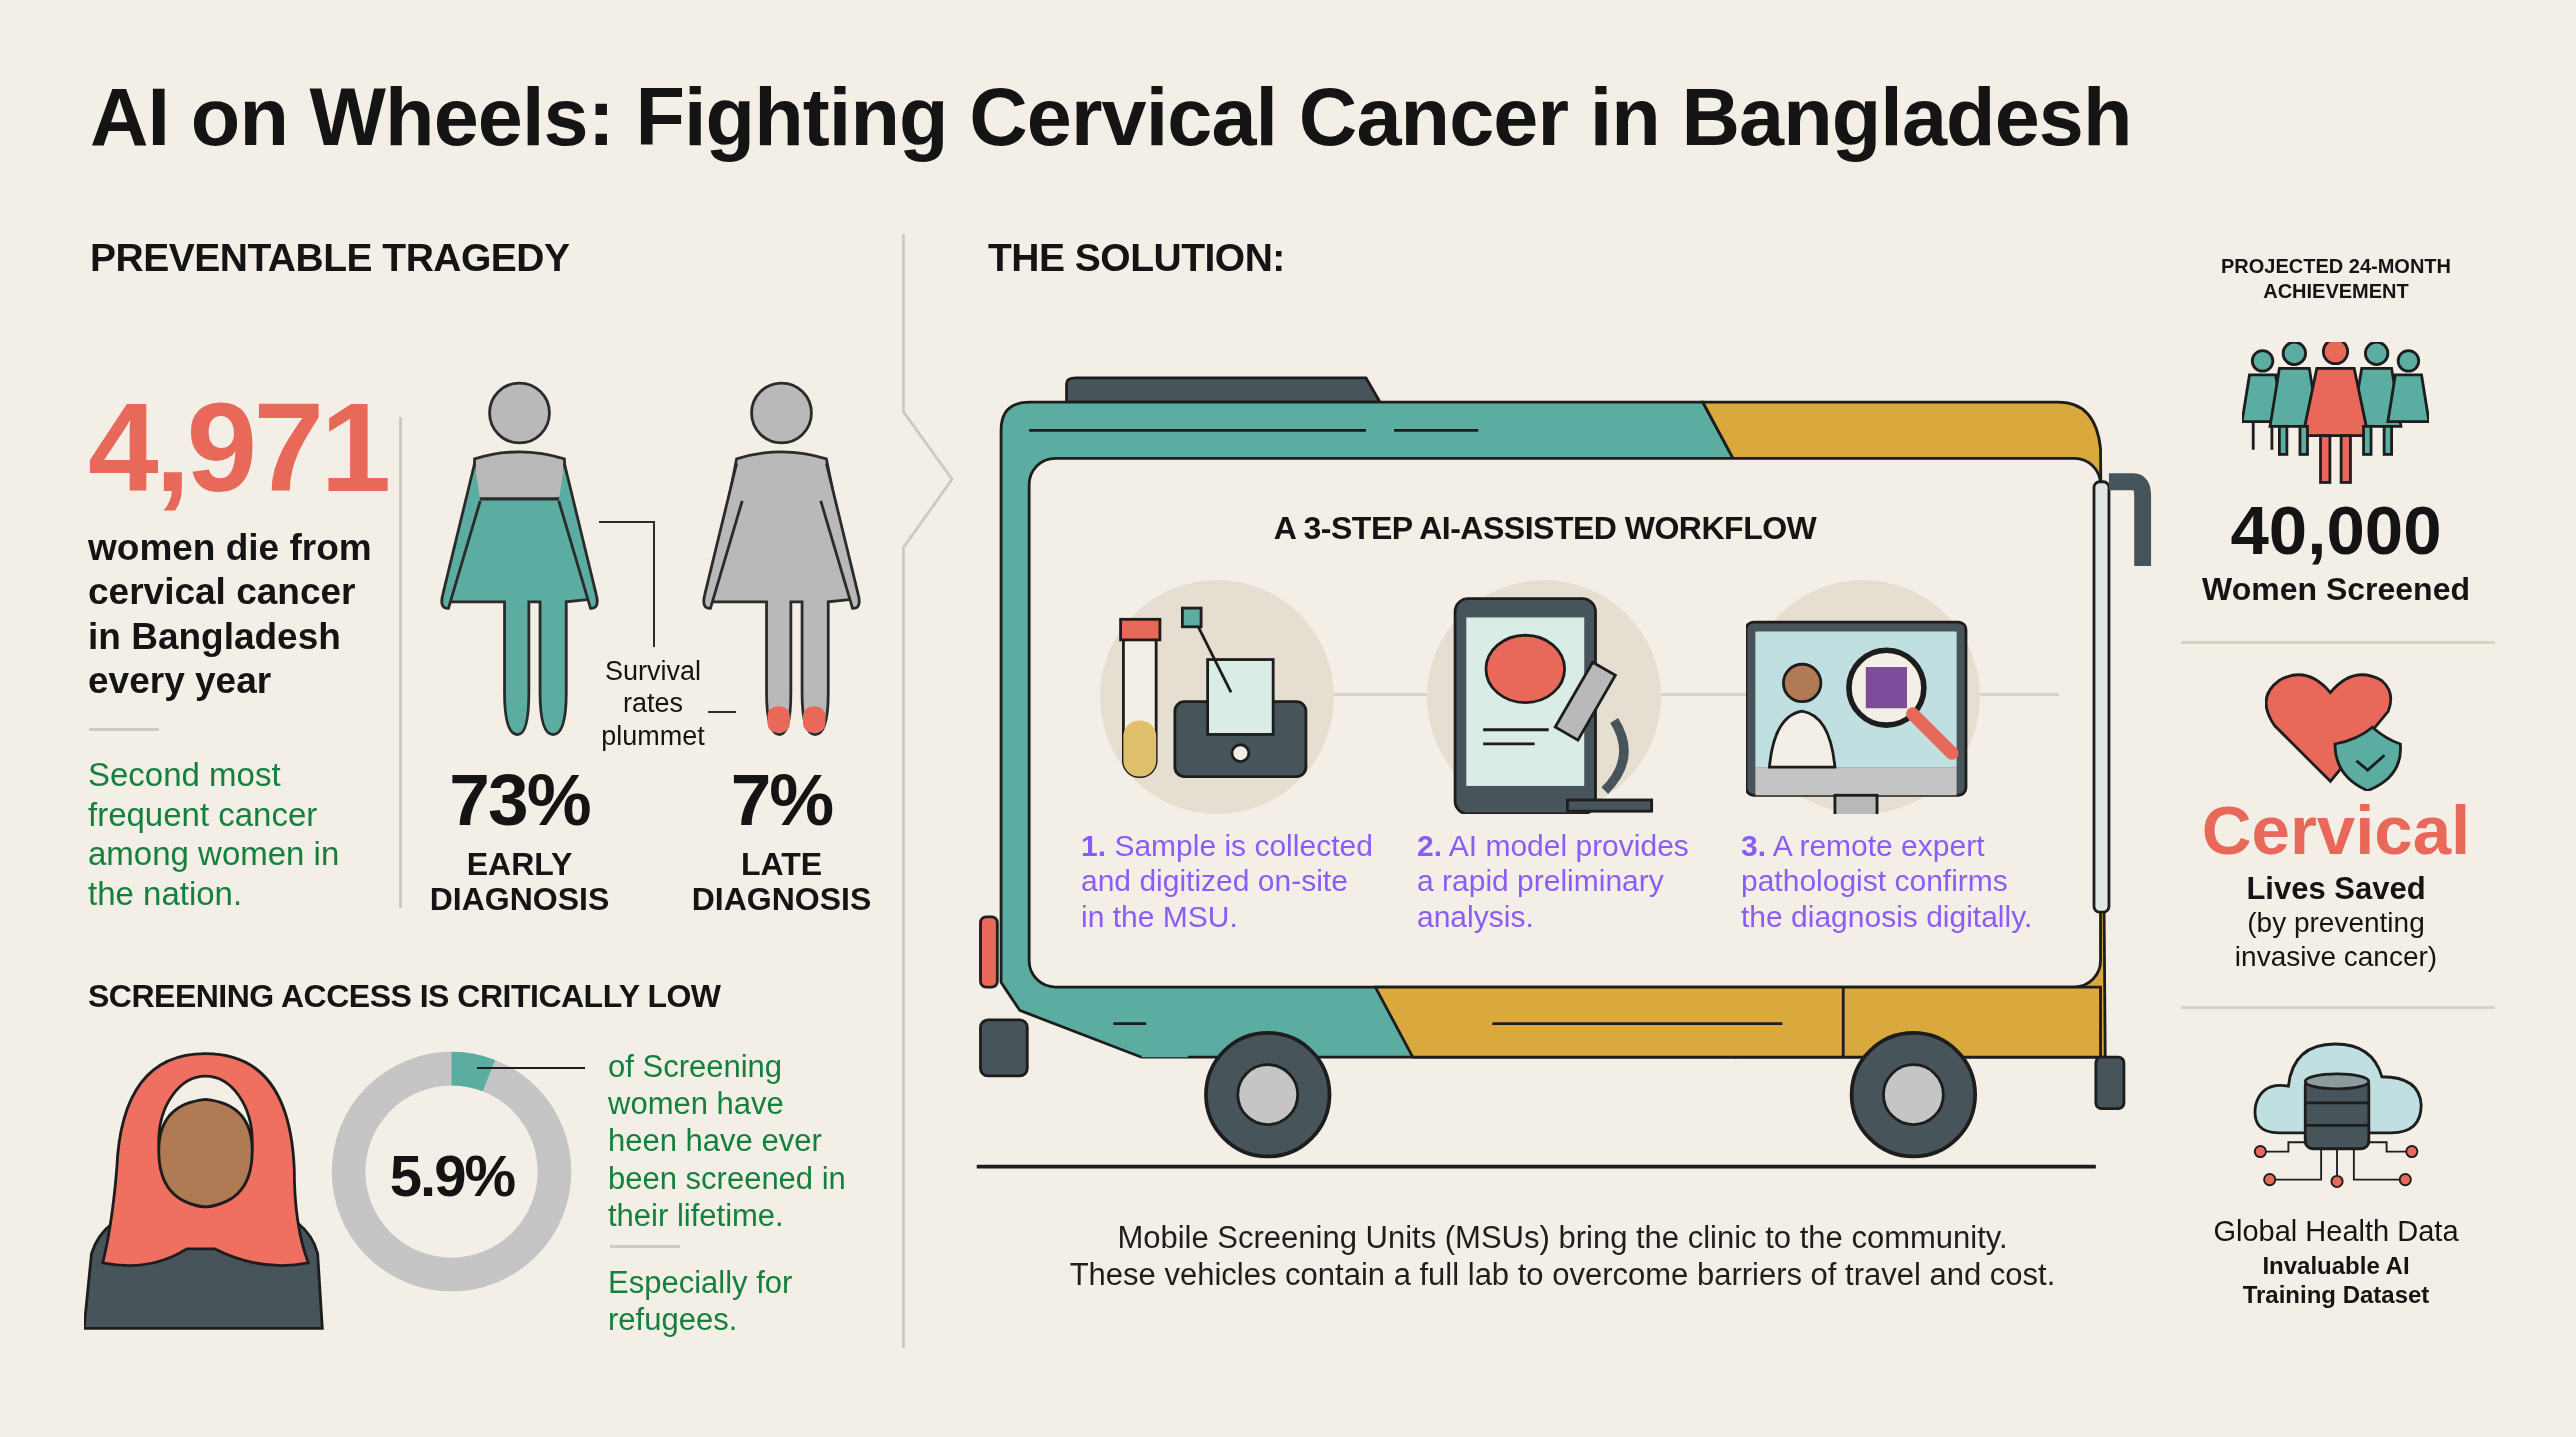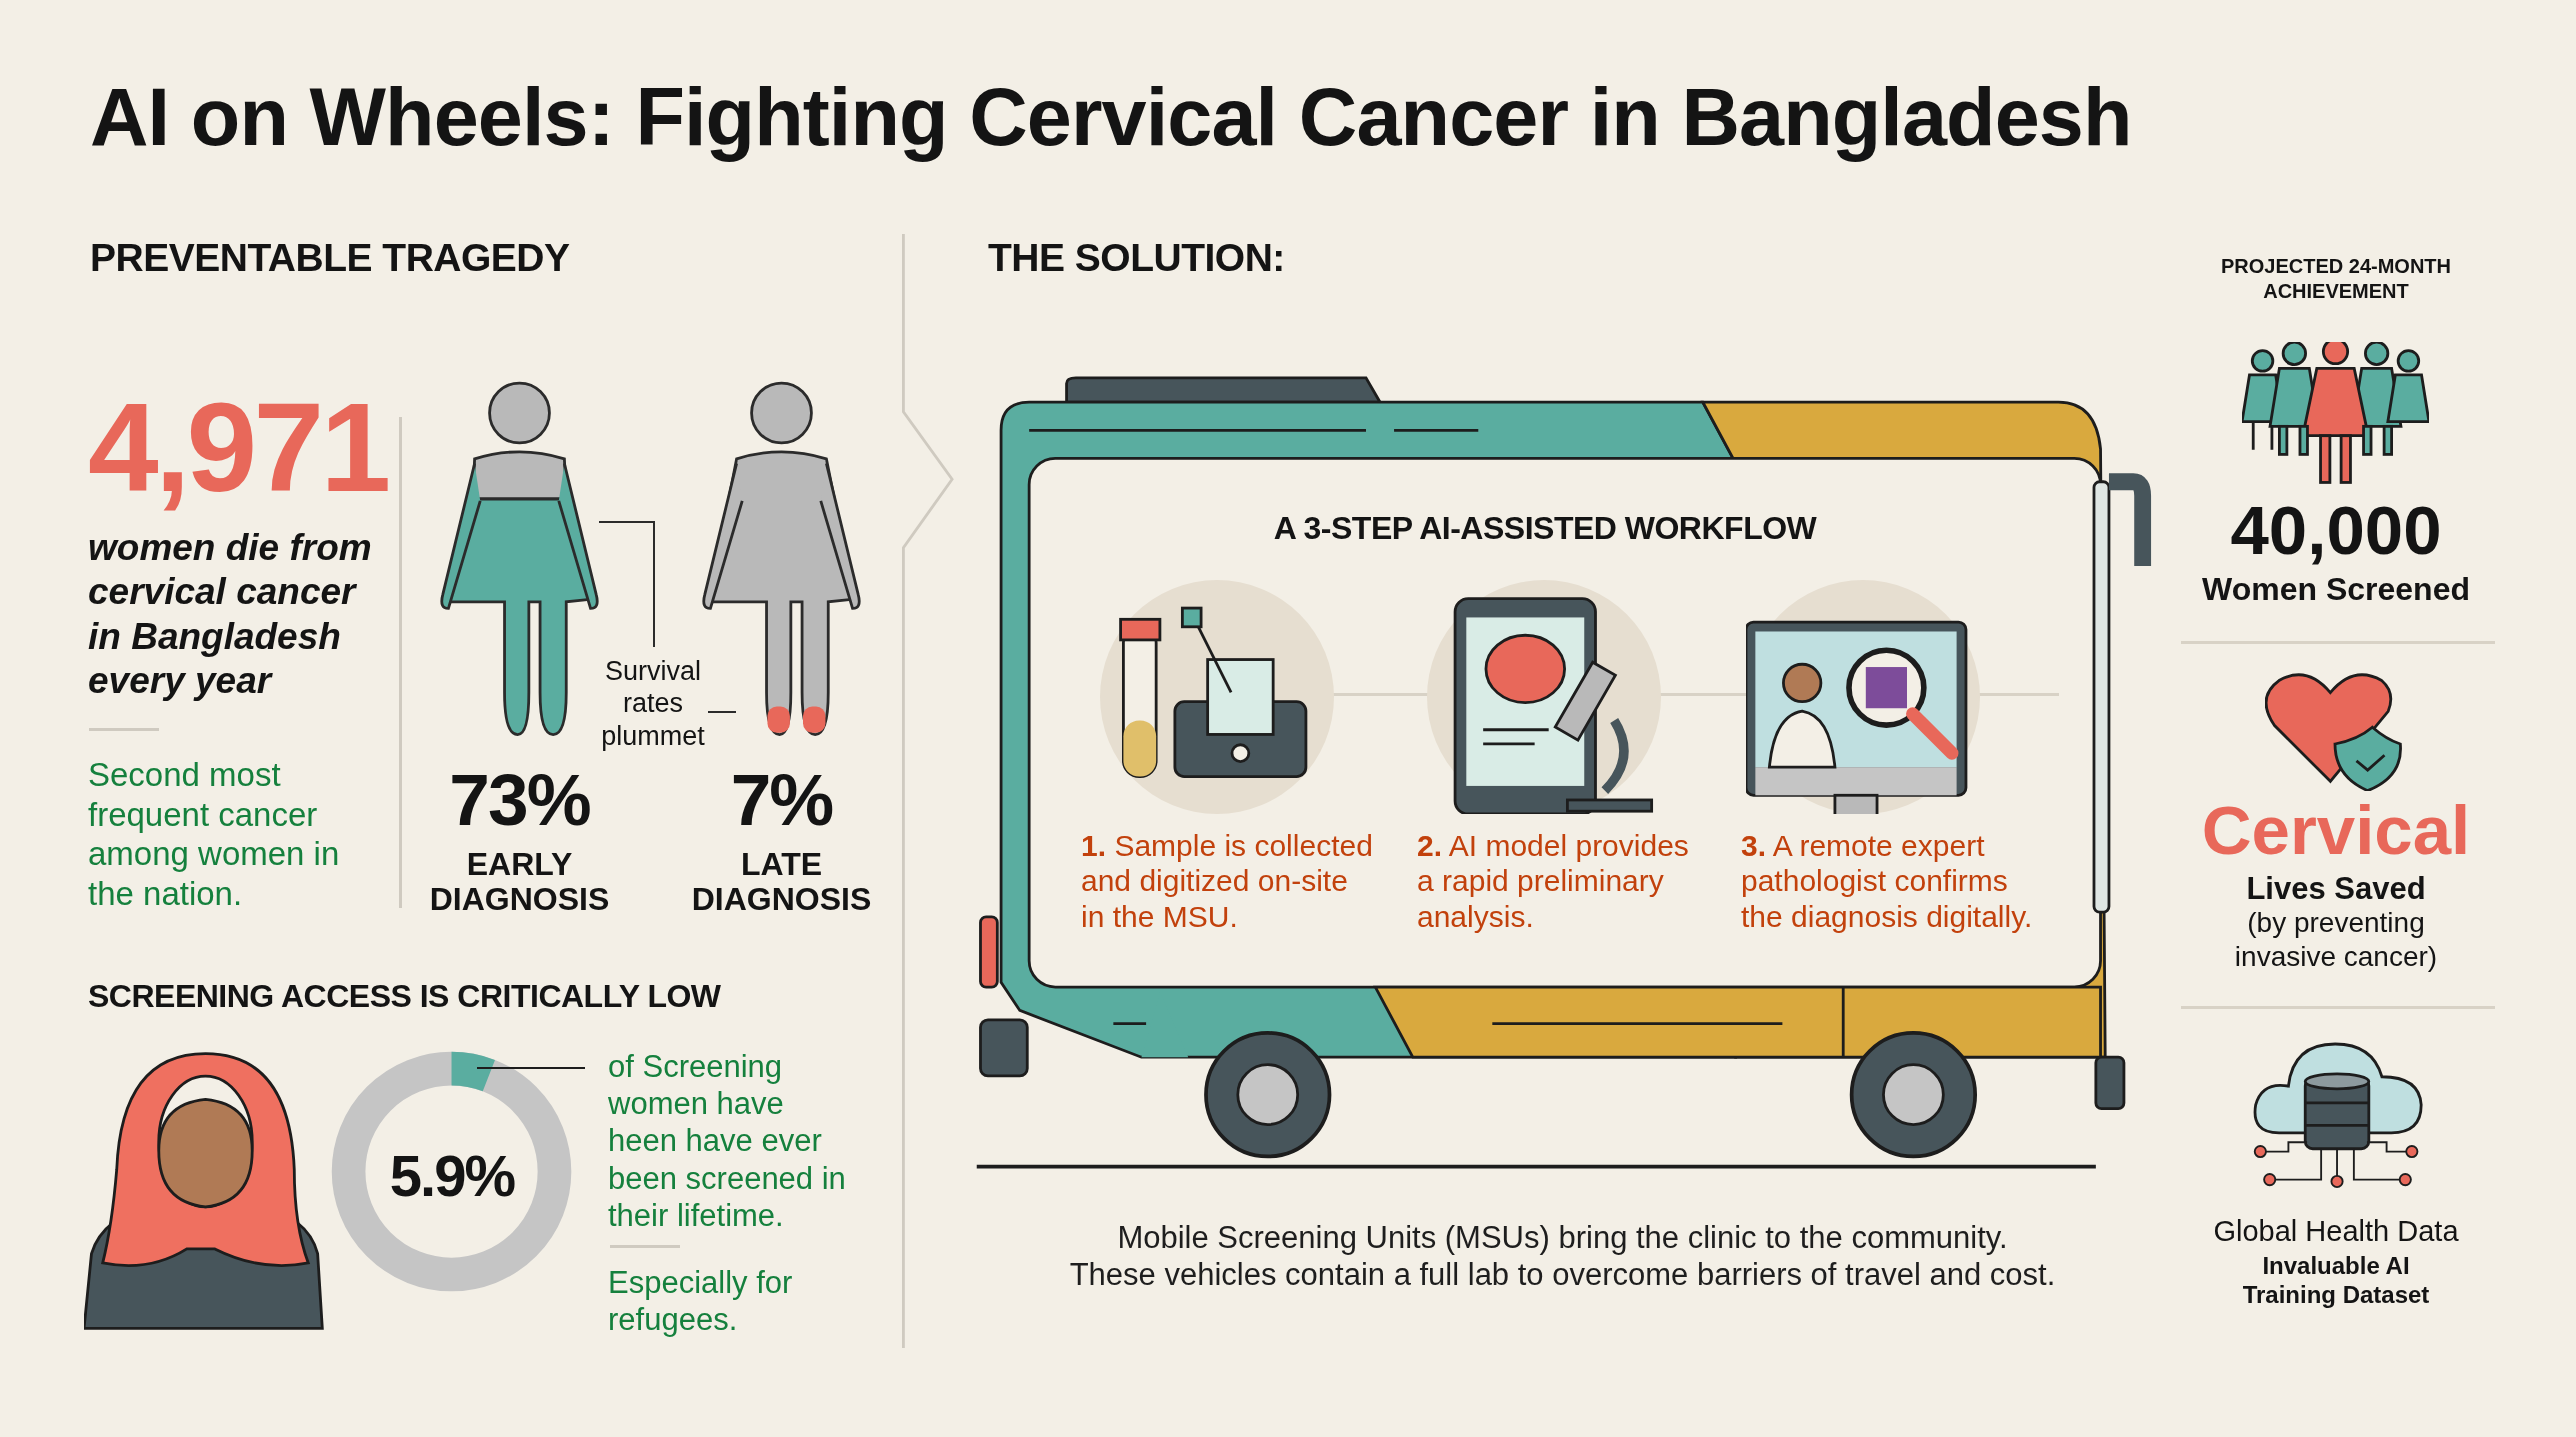--- a/index.html
+++ b/index.html
@@ -1,27 +1,27 @@
 <!DOCTYPE html>
 <html style="font-size:15px"><head>
 <meta charset="utf-8">
 <style>
   html,body{margin:0;padding:0;}
   body{width:2576px;height:1438px;background:#f3efe6;position:relative;overflow:hidden;font-family:"Liberation Sans",sans-serif;color:#141414;}
   .abs{position:absolute;}
   .title{left:90px;top:73px;font-size:81px;font-weight:bold;letter-spacing:-0.9px;line-height:1.1;}
   .h2{font-size:39px;font-weight:bold;line-height:1.25;letter-spacing:-0.5px;}
   .big-red{color:#e8685a;font-weight:bold;font-size:127px;letter-spacing:-3.7px;line-height:1;}
-  .bold-txt{font-weight:bold;font-size:37px;line-height:1.2;font-style:italic;}
+  .bold-txt{font-weight:bold;font-size:37px;line-height:1.2;}
   .reg-txt{font-size:33px;line-height:1.2;color:#15803d;}
   .pct{font-weight:bold;font-size:73px;line-height:1;text-align:center;letter-spacing:-1.9px;}
   .pct-lbl{font-weight:bold;font-size:32px;text-align:center;line-height:1.1;}
   .vline{background:#cfcac0;width:2.8px;}
   .hline{background:#cfcac0;height:2.8px;}
-  .step-txt{font-size:30px;line-height:1.18;color:#c2410c;}
+  .step-txt{font-size:30px;line-height:1.18;color:#8b5cf6;}
   .step-txt b{font-weight:bold;}
   .center{text-align:center;}
 </style>
 </head>
 <body>
 
 <div class="abs title">AI on Wheels: Fighting Cervical Cancer in Bangladesh</div>
 
 <div class="abs h2" style="left:90px;top:234px;">
   <div>PREVENTABLE TRAGEDY</div>

